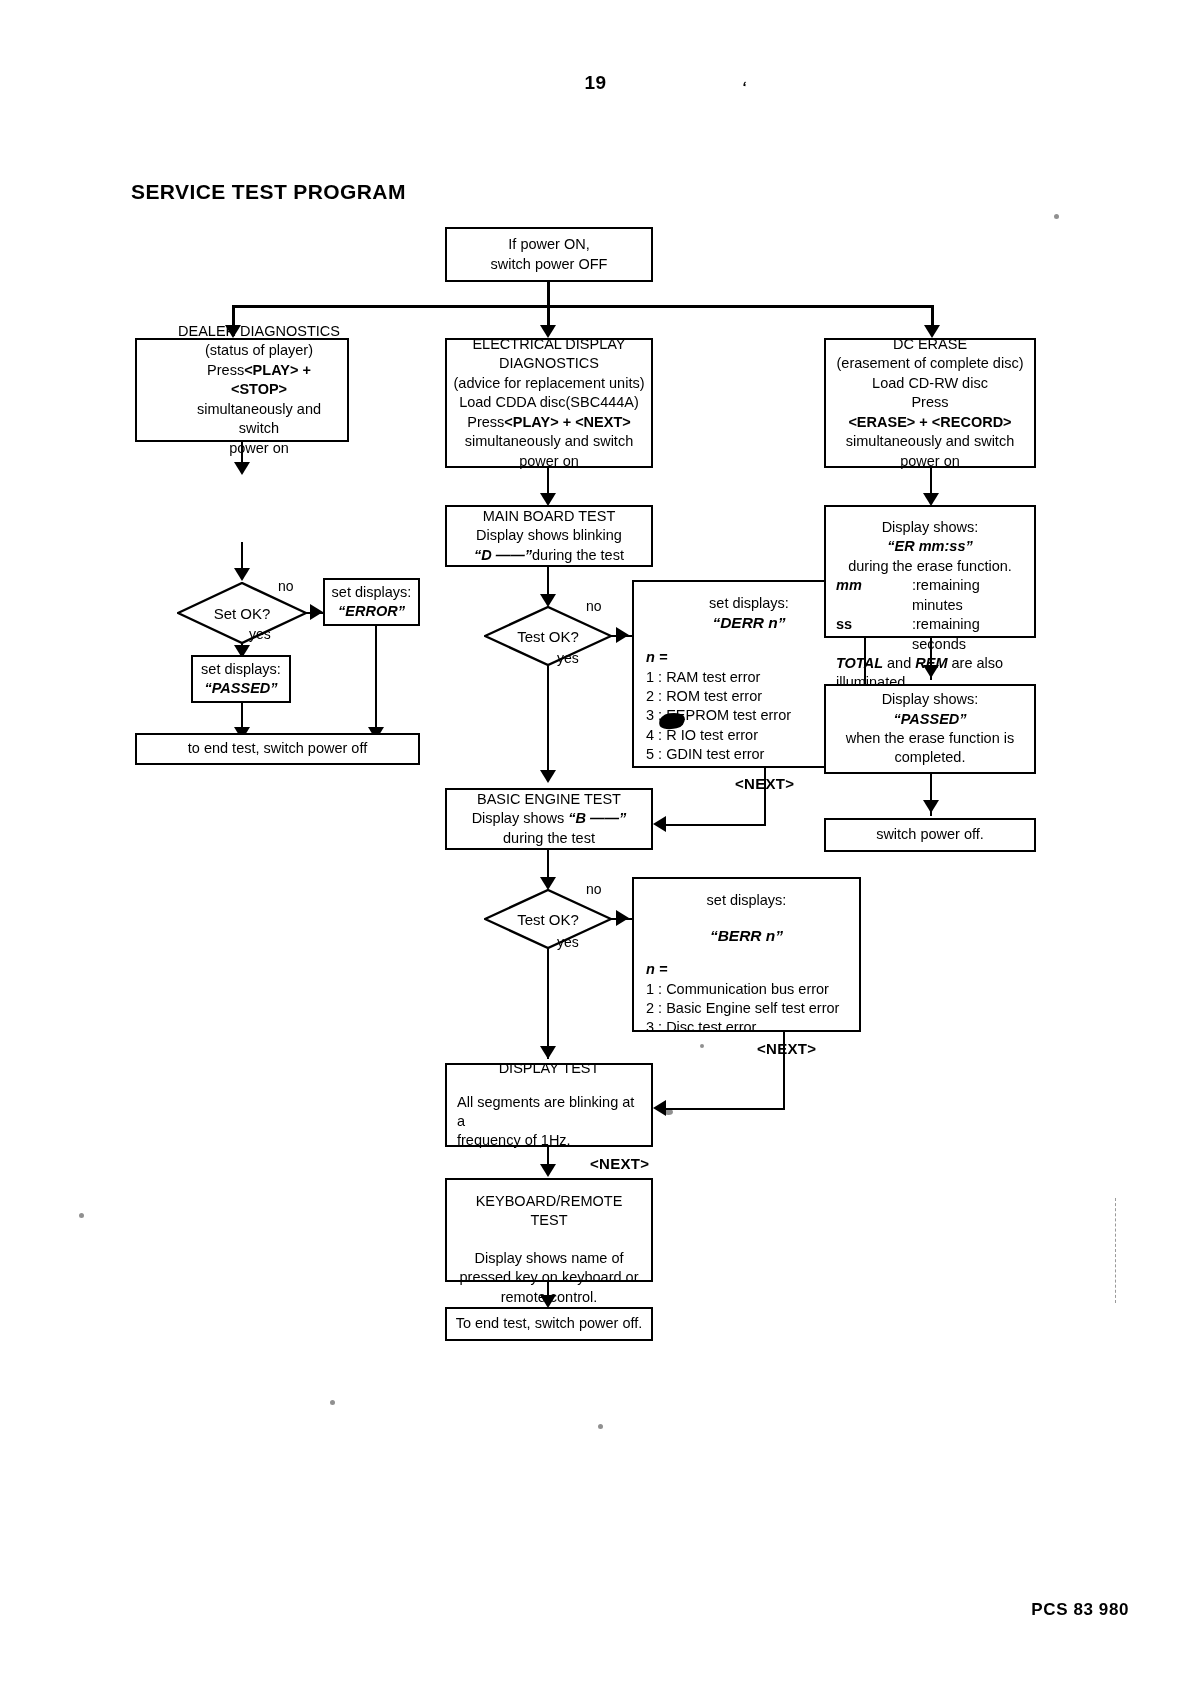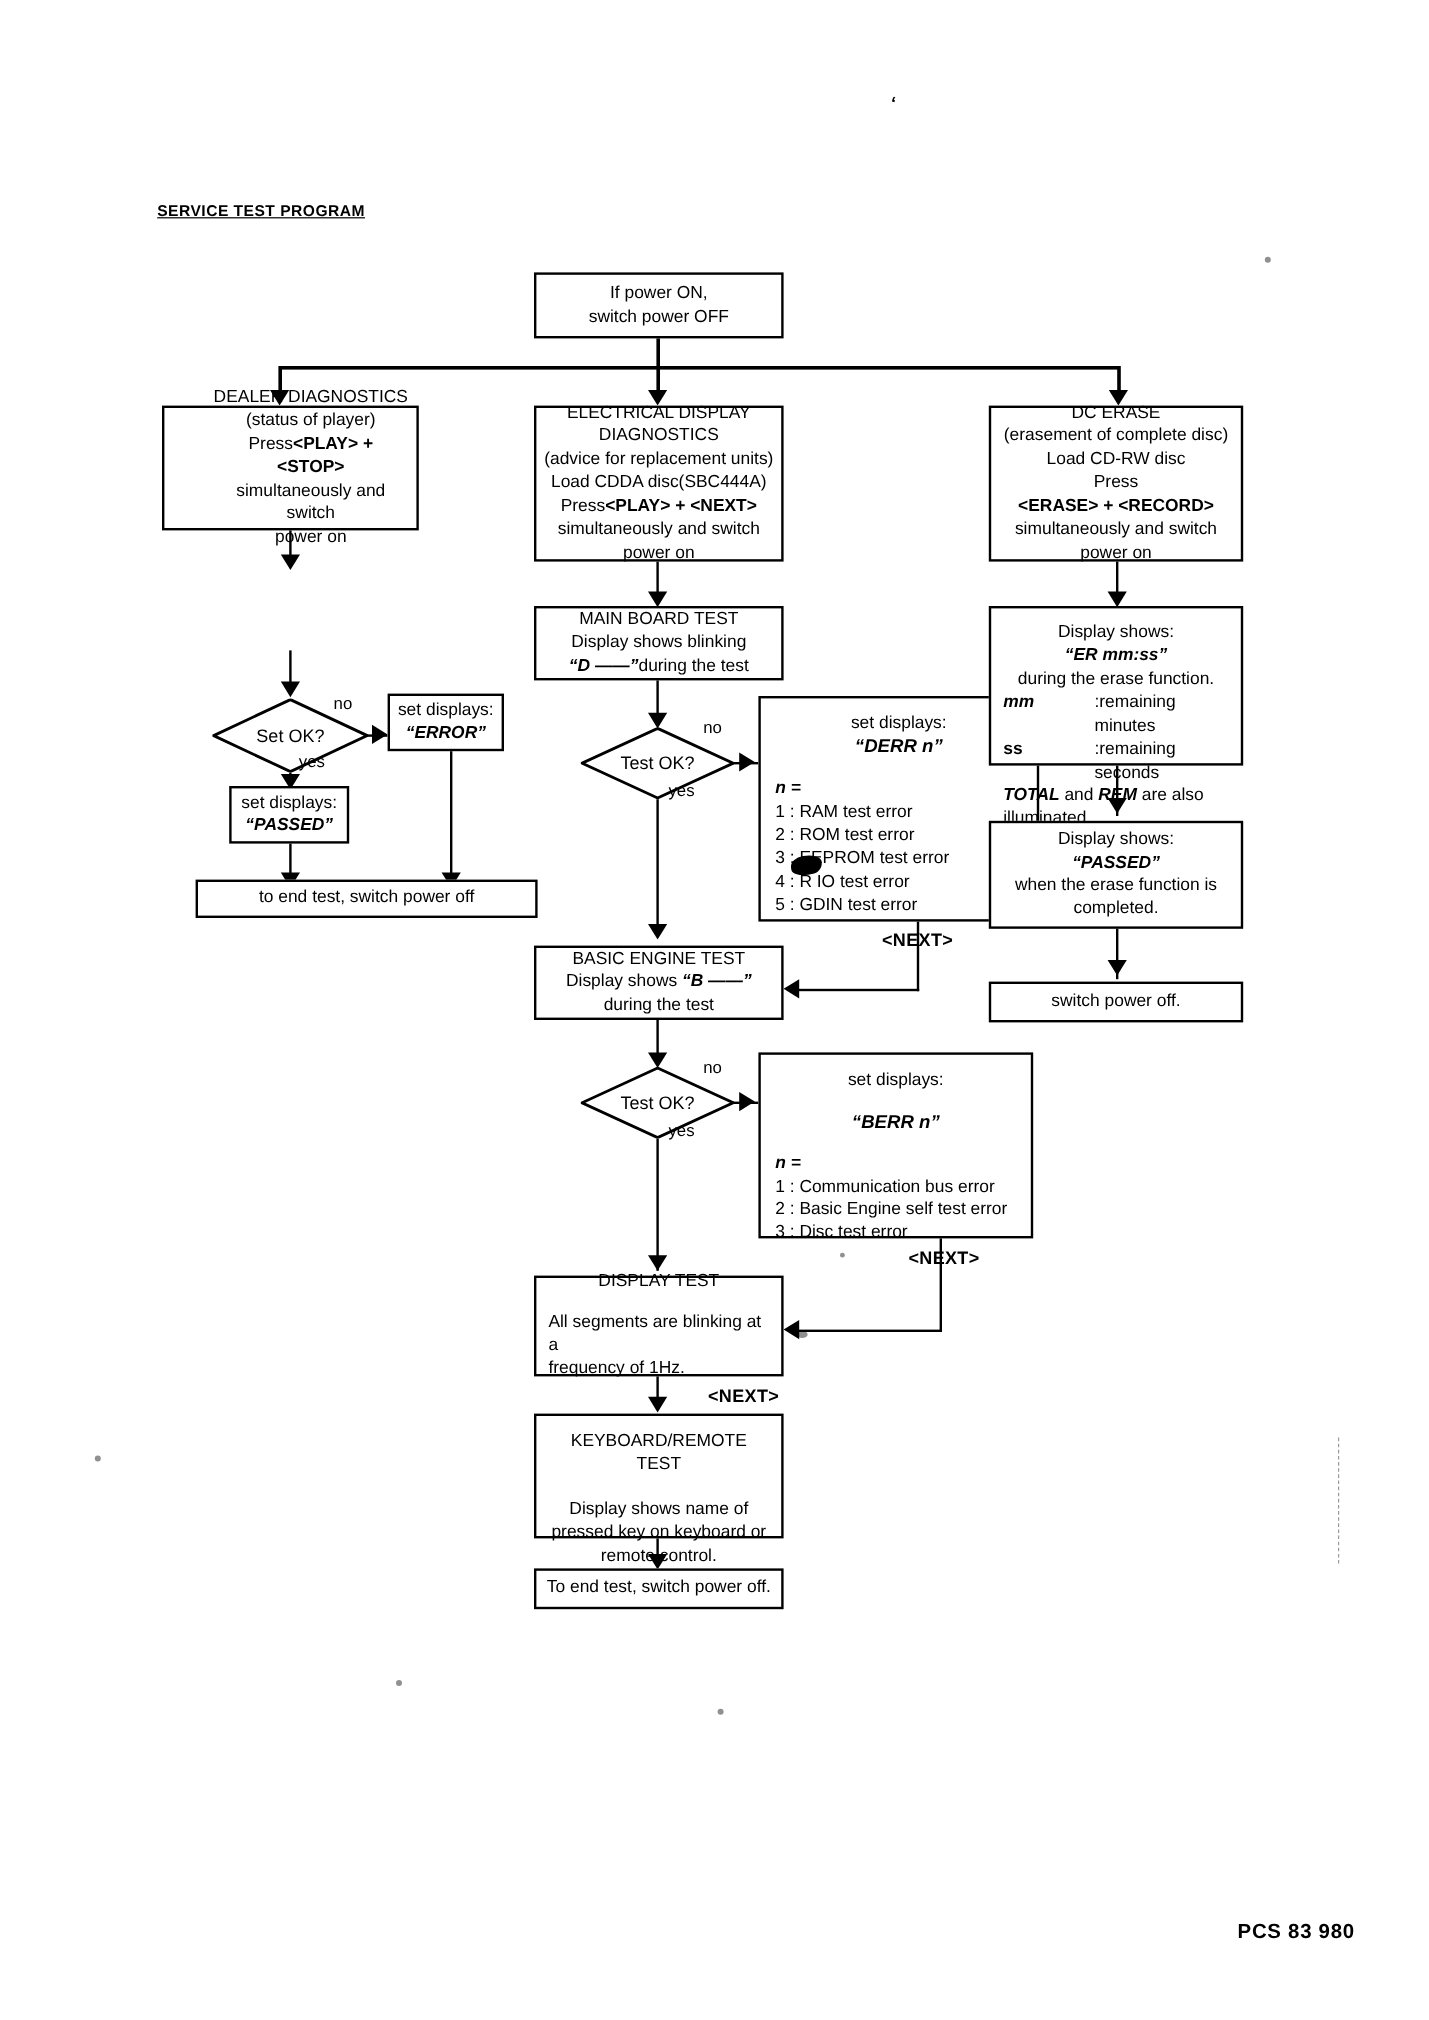--- a/index.html
+++ b/index.html
@@ -28,25 +28,24 @@
     font-size: 19px;
     font-weight: bold;
     letter-spacing: .5px;
   }
   #page-tick {
     left: 742px; top: 78px;
     font-size: 15px; font-weight: bold;
     transform: rotate(12deg);
   }
   #section-title {
-    left: 131px; top: 168px;
-    font-size: 13px;
+    left: 131px; top: 180px;
+    font-size: 21px;
     font-weight: bold;
     letter-spacing: .4px;
-    text-decoration: underline;
   }
   #footer-code {
     right: 62px; bottom: 63px;
     font-size: 17px;
     font-weight: bold;
     letter-spacing: .6px;
   }
 
   
   .speckle {
@@ -152,20 +151,21 @@
     background: #000;
     border-radius: 48% 60% 40% 55% / 55% 45% 60% 42%;
     transform: rotate(-9deg);
   }
 </style>
 </head>
 <body>
 
 <div class="page">
 
+  <div class="abs" id="page-number">19</div>
   <div class="abs" id="page-tick">‘</div>
   <div class="abs" id="section-title">SERVICE TEST PROGRAM</div>
   <div class="abs" id="footer-code">PCS 83 980</div>
 
   <div class="abs speckle" style="left:1054px; top:214px; width:5px; height:5px;"></div>
   <div class="abs speckle" style="left:79px; top:1213px; width:5px; height:5px;"></div>
   <div class="abs speckle" style="left:330px; top:1400px; width:5px; height:5px;"></div>
   <div class="abs speckle" style="left:598px; top:1424px; width:5px; height:5px;"></div>
   <div class="abs speckle" style="left:700px; top:1044px; width:4px; height:4px;"></div>
   <div class="abs speckle" style="left:664px; top:1109px; width:9px; height:6px;"></div>
@@ -229,21 +229,21 @@
     <span class="ln">set displays:</span>
     <span class="ln bi">“PASSED”</span>
   </div>
 
   <div class="abs vline" style="left:241px; top:703px; height:32px;"></div>
   <div class="abs arrow-down" style="left:234px; top:727px;"></div>
 
   <div class="abs vline" style="left:375px; top:626px; height:109px;"></div>
   <div class="abs arrow-down" style="left:368px; top:727px;"></div>
 
-  <div class="abs box" style="left:135px; top:733px; width:285px; height:32px;margin-left:28px;">
+  <div class="abs box" style="left:135px; top:733px; width:285px; height:32px;">
     <span class="ln">to end test, switch power off</span>
   </div>
 
   <div class="abs box" style="left:445px; top:338px; width:208px; height:130px;">
     <span class="ln">ELECTRICAL DISPLAY</span>
     <span class="ln">DIAGNOSTICS</span>
     <span class="ln">(advice for replacement units)</span>
     <span class="ln">Load CDDA disc(SBC444A)</span>
     <span class="ln"><span>Press</span><span class="b">&lt;PLAY&gt; + &lt;NEXT&gt;</span></span>
     <span class="ln">simultaneously and switch</span>

